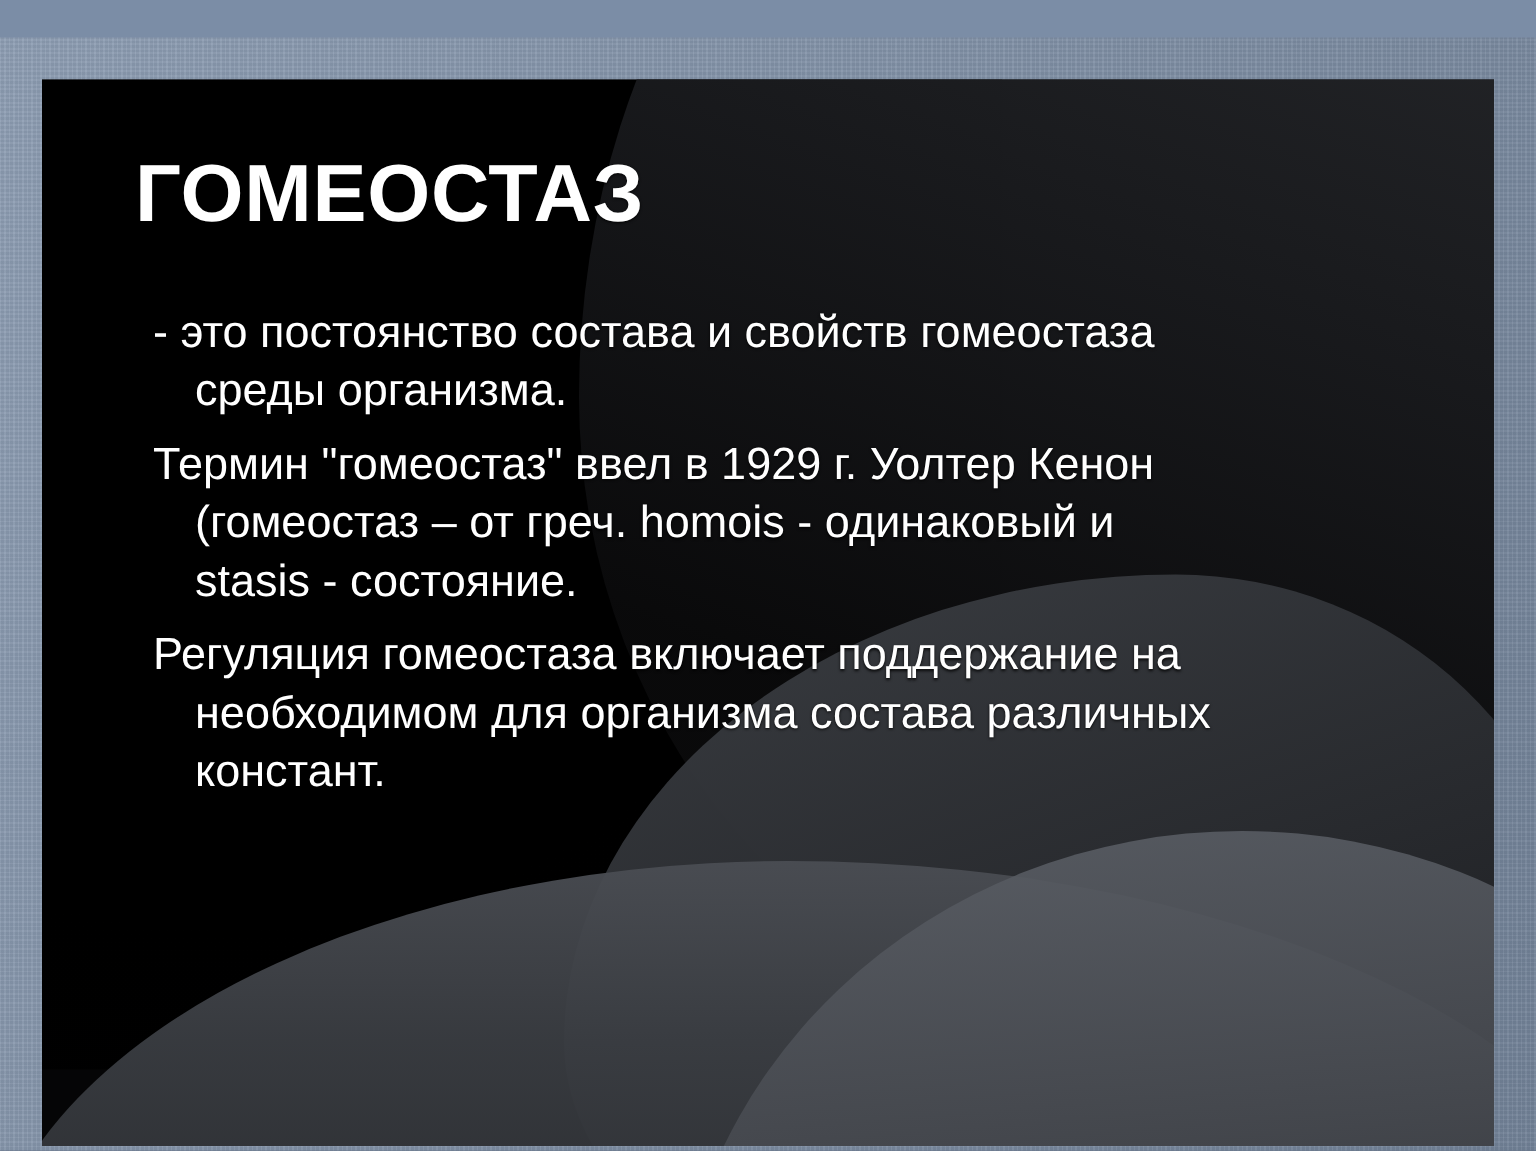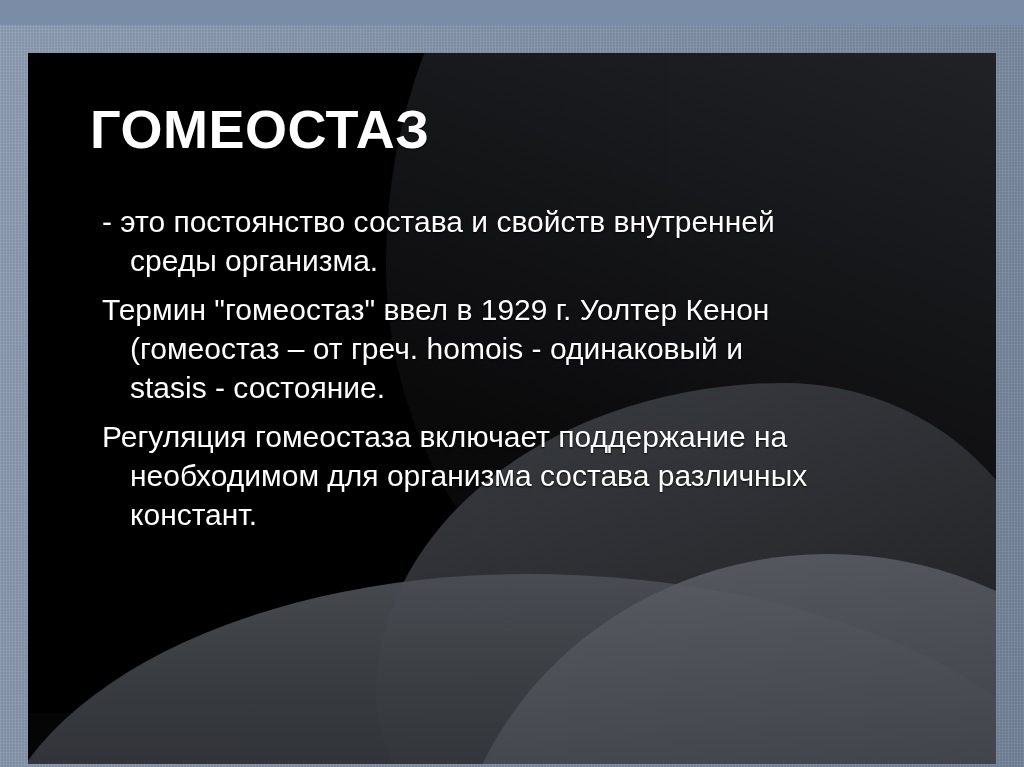--- a/index.html
+++ b/index.html
@@ -130,20 +130,20 @@
     <div class="core-dark"></div>
     <div class="swoosh-a"></div>
     <div class="swoosh-b"></div>
     <div class="swoosh-c"></div>
     <div class="swoosh-d"></div>
 
     <div class="content">
       <h1 class="slide-title">ГОМЕОСТАЗ</h1>
 
       <ul class="body-list">
-        <li class="body-item">- это постоянство состава и свойств внутренней среды организма.</li>
+        <li class="body-item">- это постоянство состава и свойств гомеостаза среды организма.</li>
         <li class="body-item">Термин "гомеостаз" ввел в 1929 г. Уолтер Кенон (гомеостаз – от греч. homois -  одинаковый и stasis - состояние.</li>
         <li class="body-item">Регуляция гомеостаза включает поддержание на необходимом для организма состава различных констант.</li>
       </ul>
     </div>
 
   </div>
 </div>
 
 </body></html>

